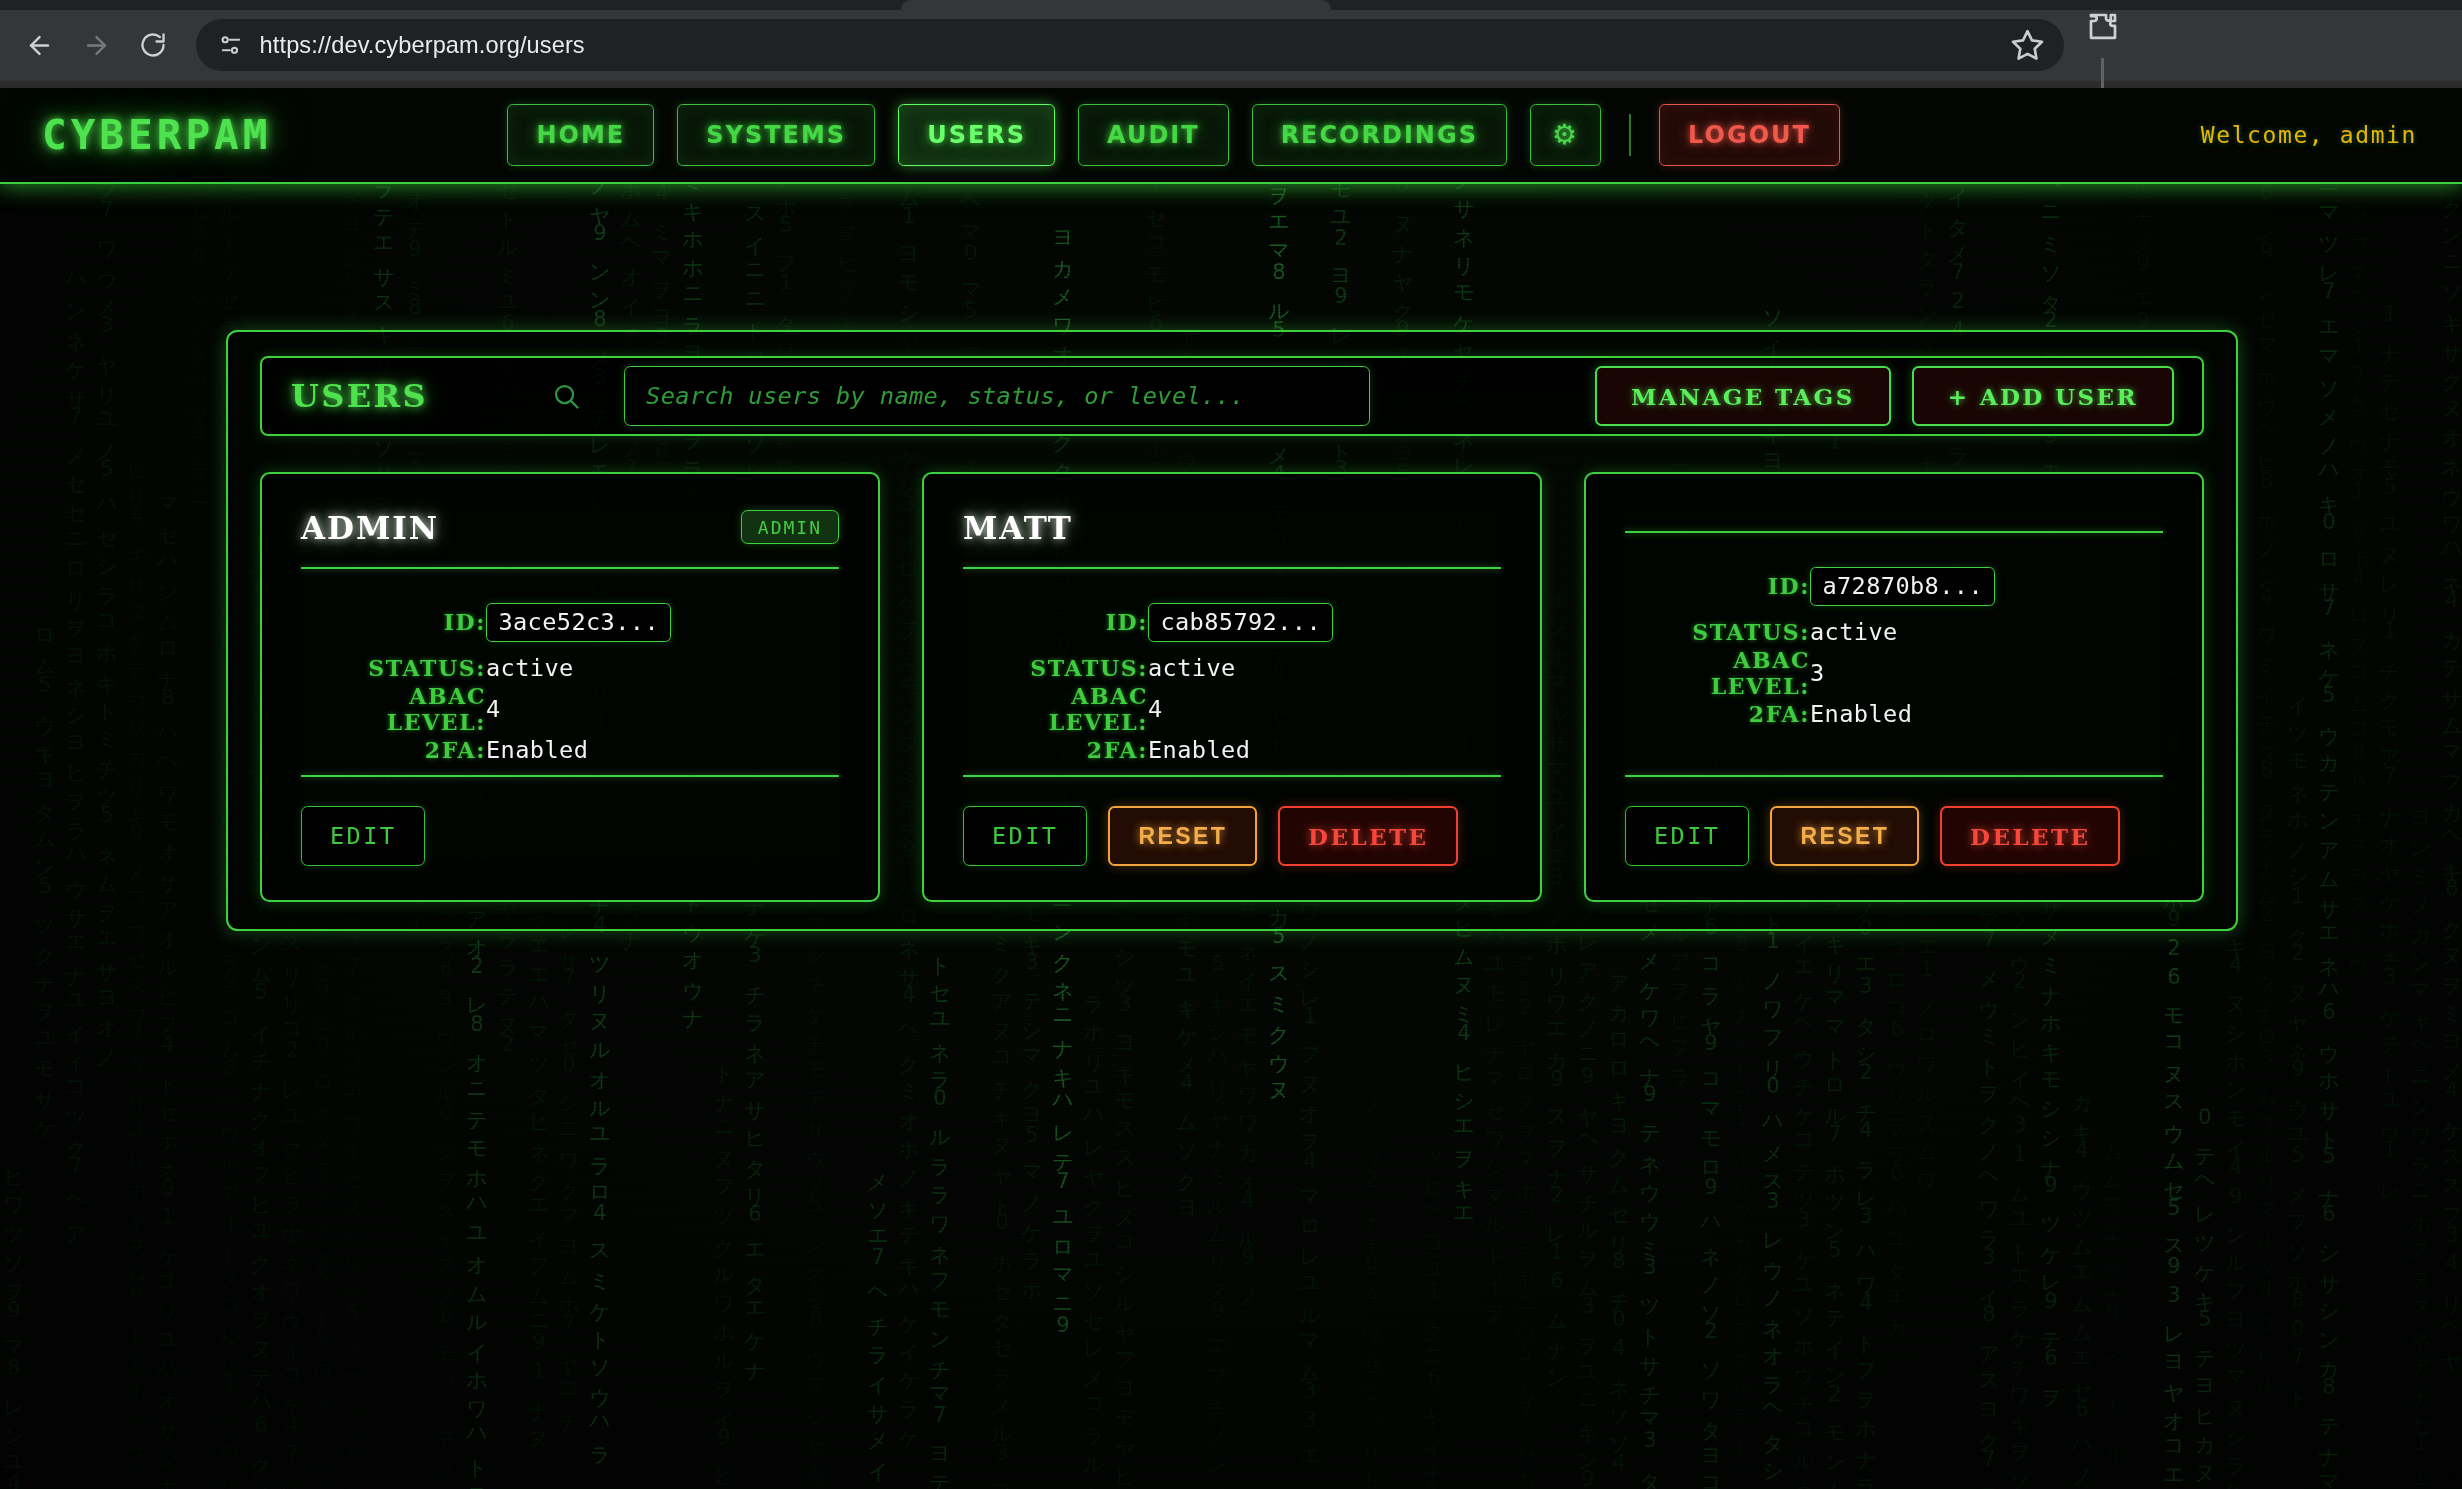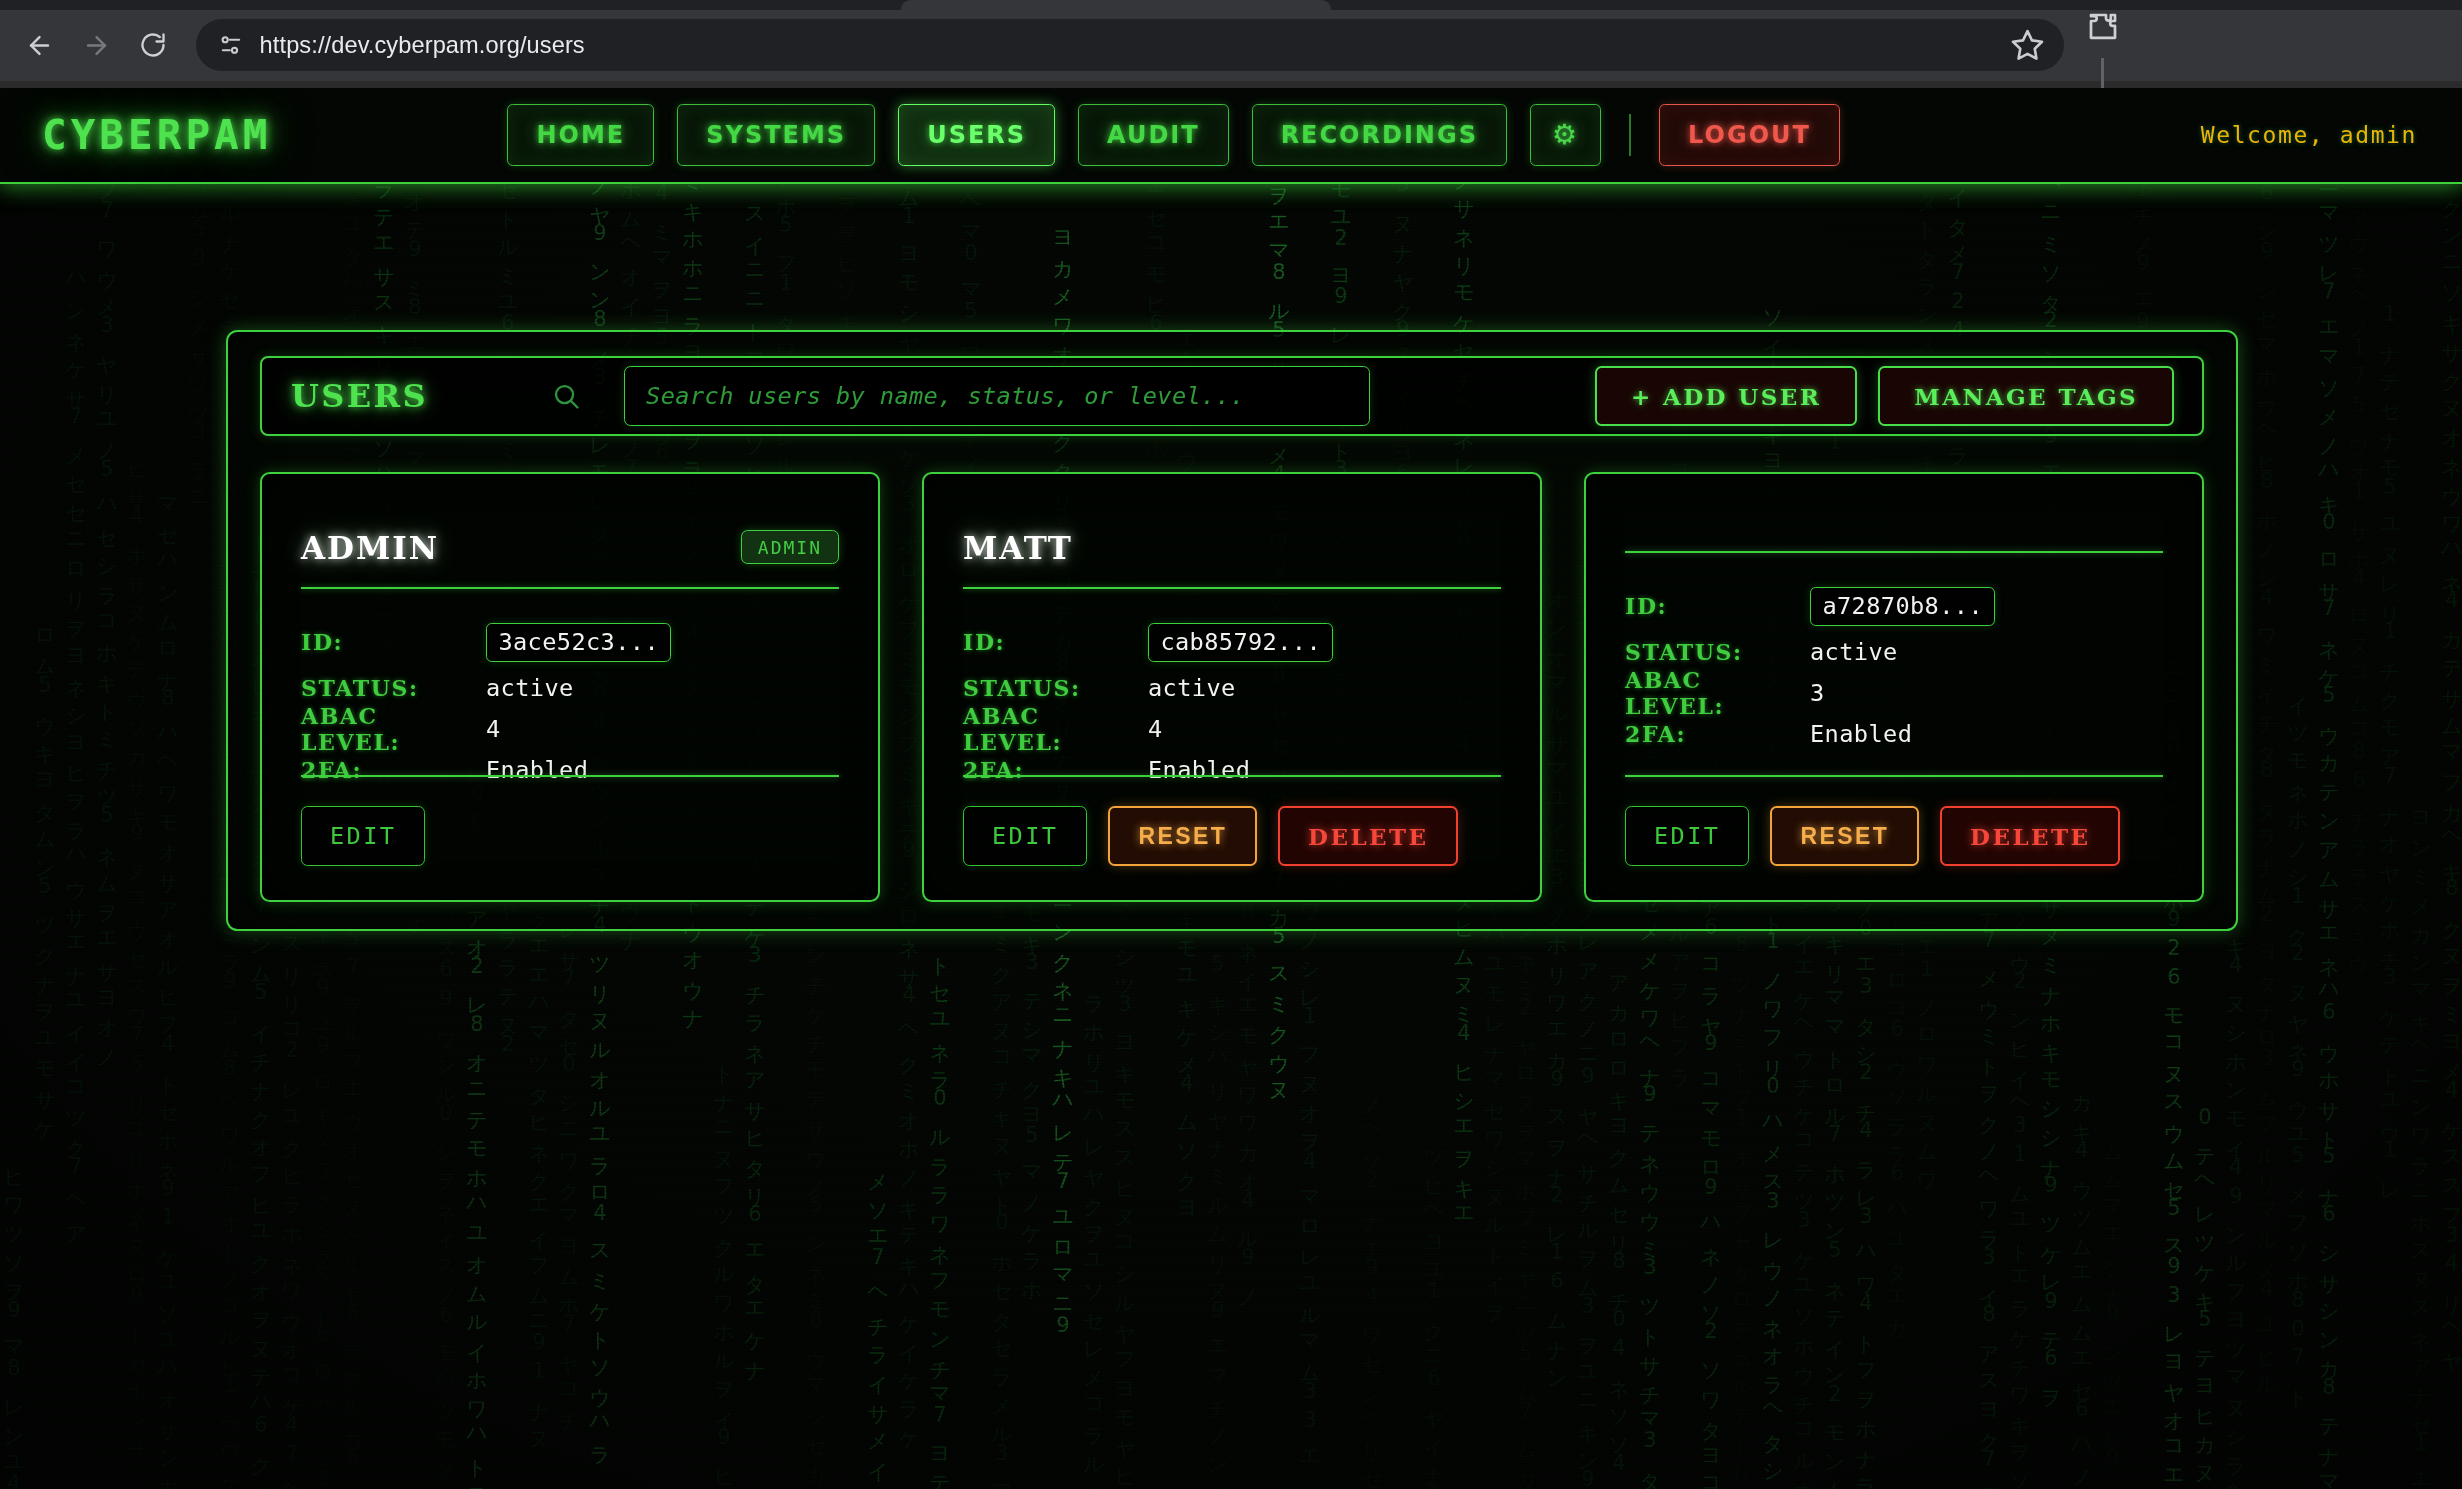--- a/index.html
+++ b/index.html
@@ -247,21 +247,22 @@
     width:1944px; height:430px;
     display:flex; gap:42px;
   }
   .card{
     position:relative;
     flex:1 1 0;
     border:2.4px solid #3ed13e;
     border-radius:9.7px;
     background:rgba(1,4,1,.88);
     box-shadow:0 0 14.6px rgba(62,209,62,.28), inset 0 0 32px rgba(0,0,0,.7);
-    padding:56px 39px 0 39px;
+    padding:36px 39px 0 39px;
+    text-align:right;
   }
   .card-top{ display:flex; align-items:flex-start; }
   .card-name{
     font-family:"DejaVu Serif", serif;
     font-weight:bold;
     font-size:31px; letter-spacing:2px;
     color:#ffffff;
     text-shadow:0 0 9.7px rgba(255,255,255,.8), 0 0 24px rgba(180,255,180,.45);
   }
   .badge{
@@ -548,22 +549,22 @@
               <circle cx="10.5" cy="10.5" r="6.6"></circle>
               <line x1="15.4" y1="15.4" x2="20.5" y2="20.5"></line>
             </svg>
         </span>
         <div class="search-box">
           <span class="search-ph">Search users by name, status, or level...</span>
         </div>
       </div>
 
       <div class="head-actions">
+        <div class="act-btn">MANAGE TAGS</div>
         <div class="act-btn">+ ADD USER</div>
-        <div class="act-btn">MANAGE TAGS</div>
       </div>
     </div>
 
     <div class="cards">
 
       <div class="card">
         <div class="card-top">
           <div class="card-name">ADMIN</div>
           <div class="badge">ADMIN</div>
         </div>

